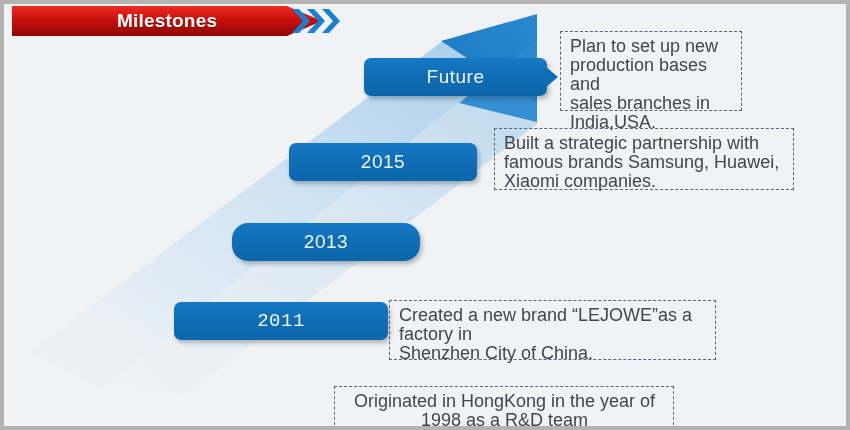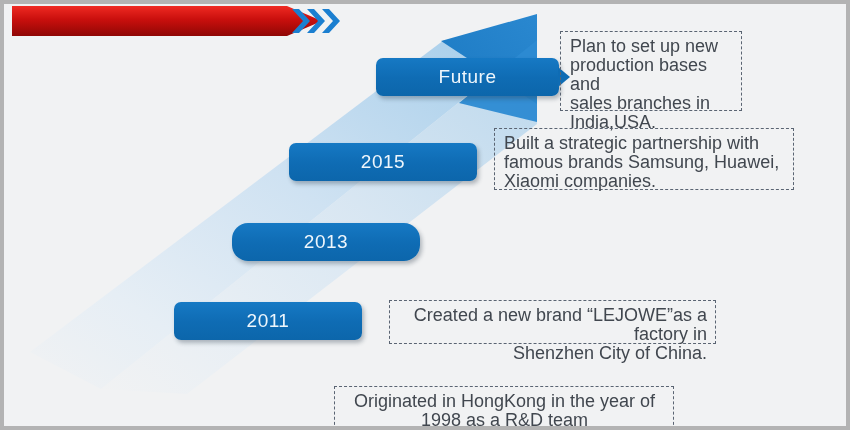--- a/index.html
+++ b/index.html
@@ -134,46 +134,47 @@
       </defs>
       <polygon points="0,0 275,0 310,15 275,30 0,30" fill="url(#redGrad)"></polygon>
     </svg>
     <svg style="position:absolute;left:280px;top:0;width:58px;height:30px" viewBox="0 0 58 30">
       <g fill="#1b7fd0">
         <polygon points="0,3 11,15 0,27 7,27 18,15 7,3"></polygon>
         <polygon points="15,3 26,15 15,27 22,27 33,15 22,3"></polygon>
         <polygon points="30,3 41,15 30,27 37,27 48,15 37,3"></polygon>
       </g>
     </svg>
+    <div id="banner-title">Milestones</div>
   </div>
 
-  <div class="pill" style="left:360px;top:54px;width:183px;margin-left:12px;">
+  <div class="pill" style="left:360px;top:54px;width:183px;">
     <span>Future</span>
     <span class="tail"></span>
   </div>
   <div class="note" style="left:556px;top:27px;width:182px;height:80px;">Plan to set up new
 production bases and
 sales branches in
 India,USA.</div>
 
   <div class="pill" style="left:285px;top:139px;width:188px;">
     <span>2015</span>
   </div>
   <div class="note" style="left:490px;top:124px;width:300px;height:62px;">Built a strategic partnership with
 famous brands Samsung, Huawei,
 Xiaomi companies.</div>
 
   <div class="pill" style="left:228px;top:219px;width:188px;border-radius:16px;">
     <span>2013</span>
   </div>
 
-  <div class="pill" style="left:170px;top:298px;width:188px;">
+  <div class="pill" style="left:170px;top:298px;width:214px;font-family:Liberation Mono, monospace;">
     <span>2011</span>
   </div>
-  <div class="note" style="left:385px;top:296px;width:327px;height:44px;text-align:right;">Created a new brand “LEJOWE”as a factory in
+  <div class="note" style="left:385px;top:296px;width:327px;height:60px;">Created a new brand “LEJOWE”as a factory in
 Shenzhen City of China.</div>
 
   <div class="pill" style="left:113px;top:384px;width:196px;margin-top:40px;">
     <span>1998</span>
   </div>
   <div class="note" style="left:330px;top:382px;width:340px;height:44px;text-align:center;">Originated in HongKong in the year of 1998 as a R&amp;D team
 of various cooling fans.</div>
 
 </div>
 

